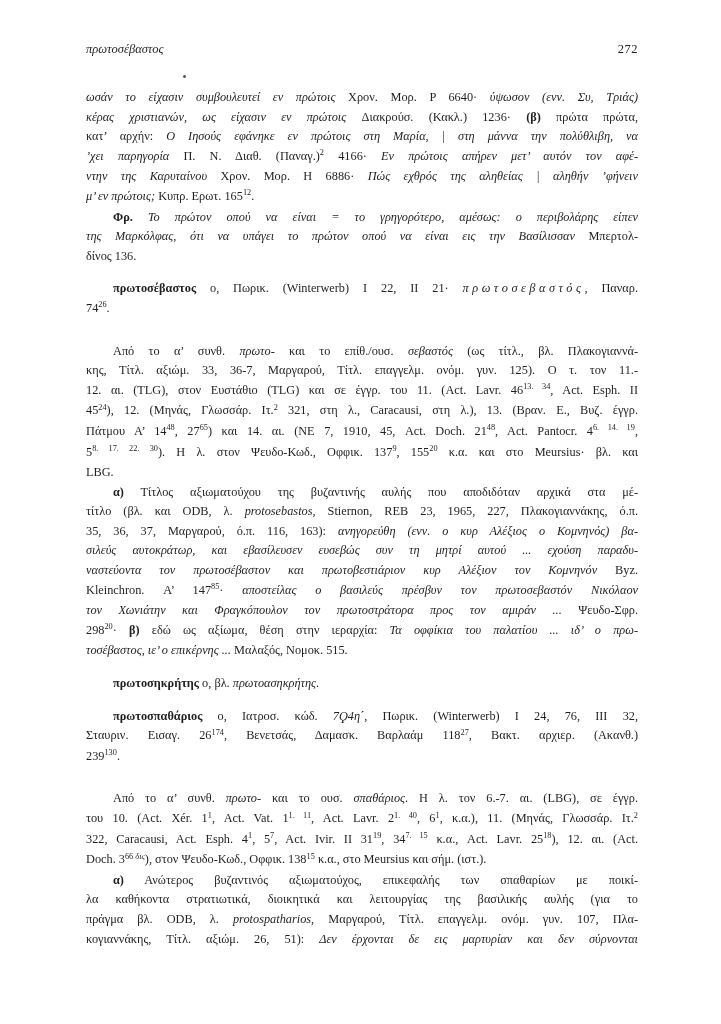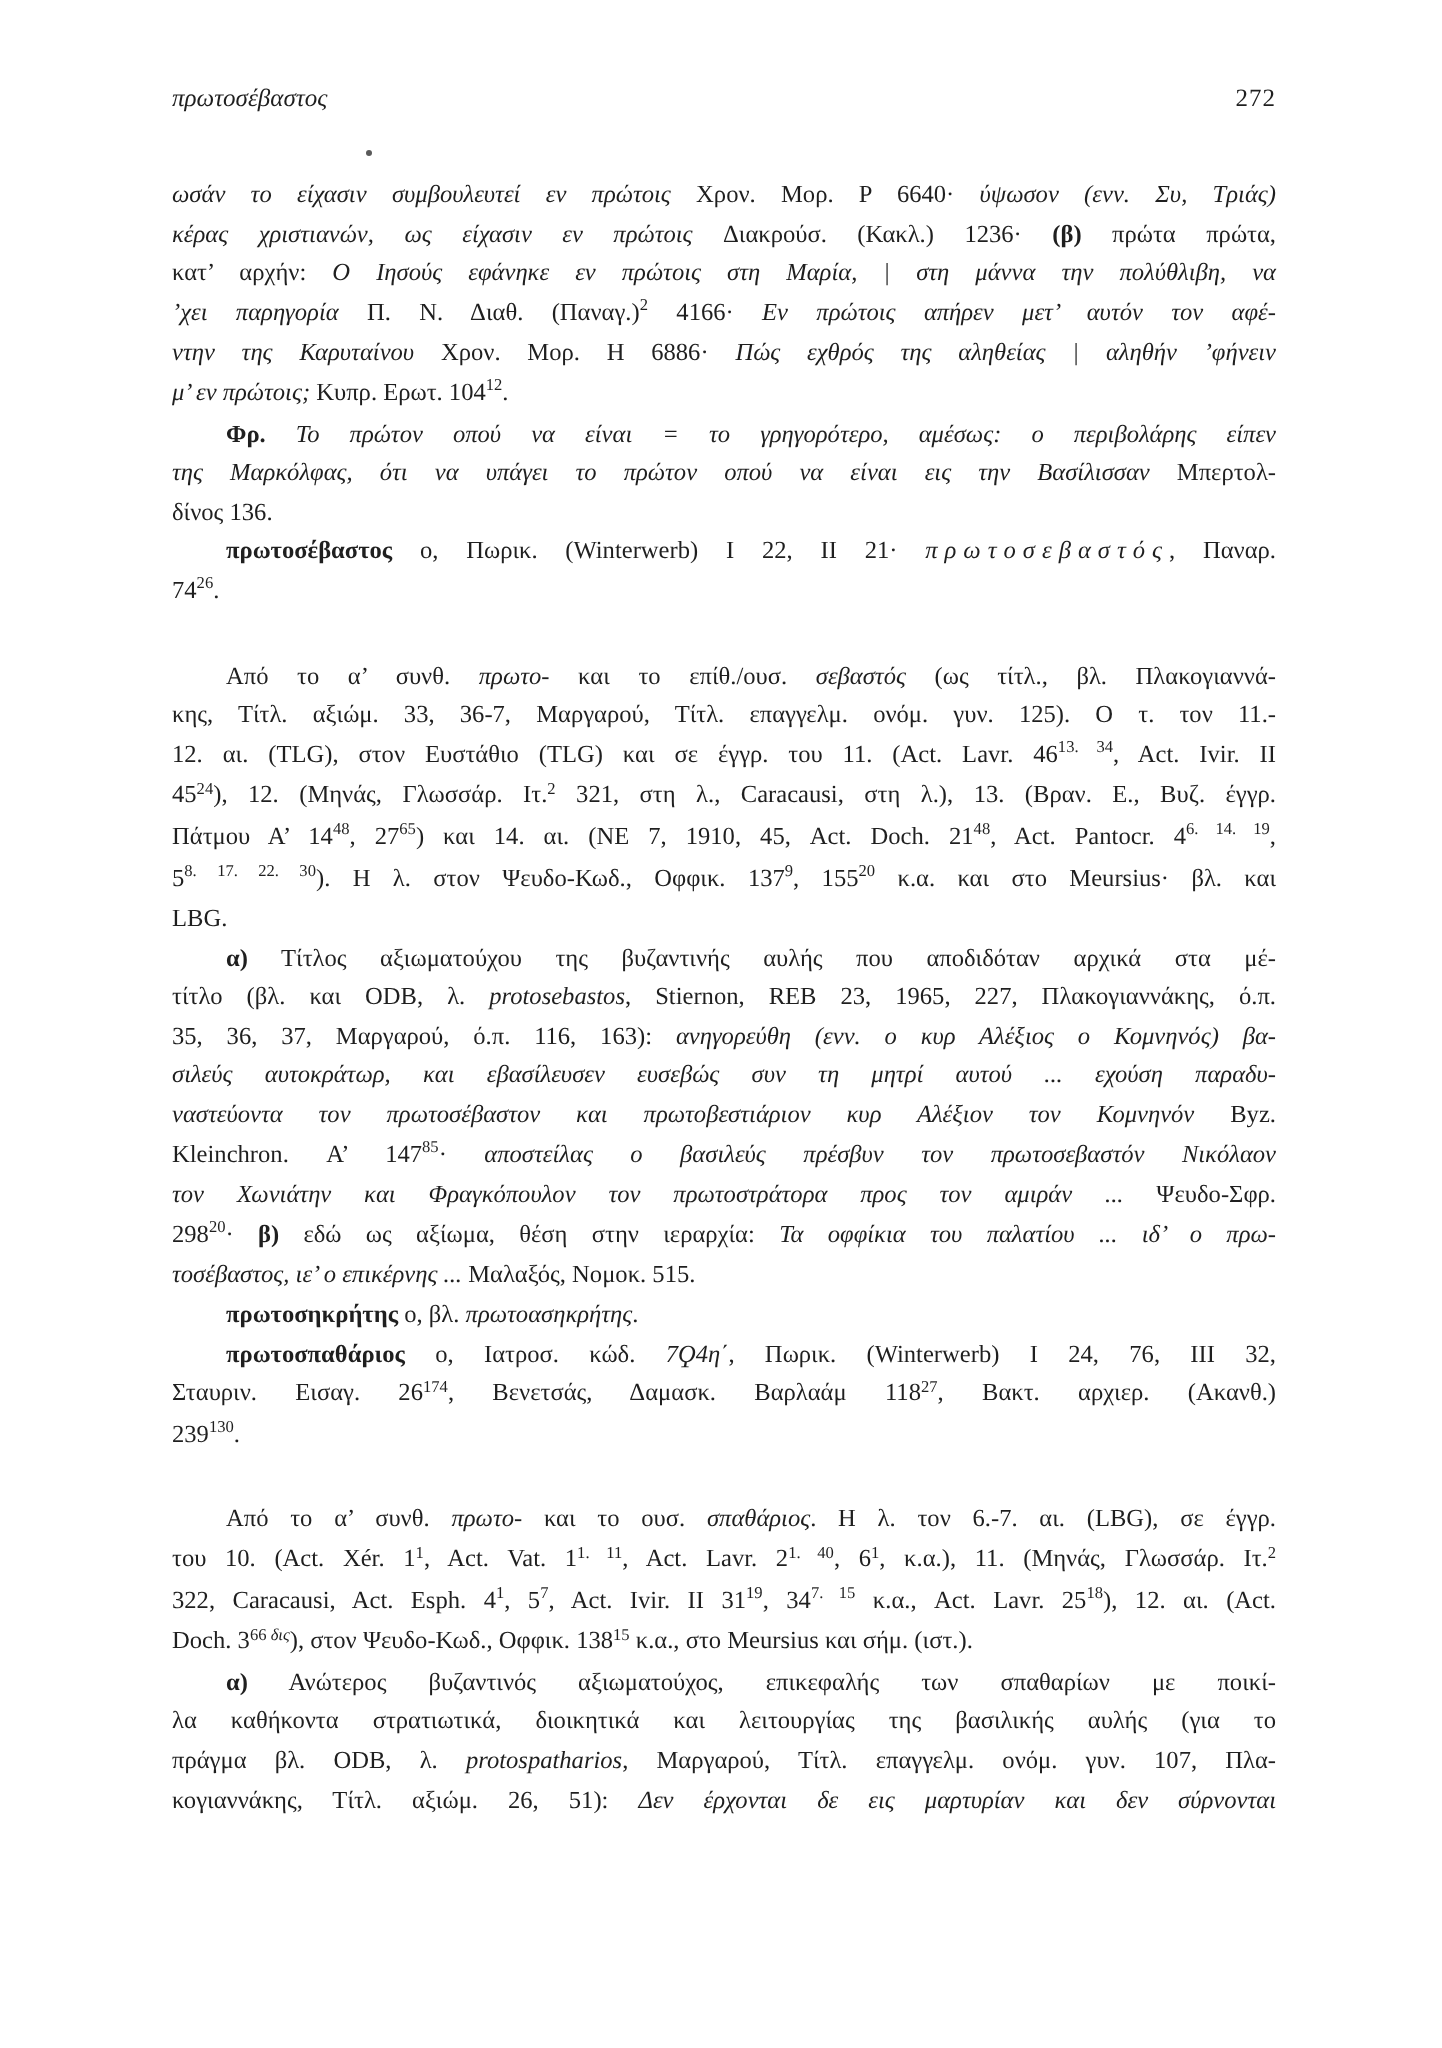--- a/index.html
+++ b/index.html
@@ -20,21 +20,21 @@
   .page-number { font-style:normal; letter-spacing:0.5px;text-align:right; }
   .speck {
     position:absolute; left:183px; top:75px;
     width:3px; height:3px; background:#5a5a5a; border-radius:50%;
   }
   .text-block {
     position:absolute; top:88px; left:86px; width:552px;
     font-size:12.3px; line-height:19.6px;
   }
   .para { margin:0;font-family:Liberation Serif, serif; }
-  .k-entry { }
+  .k-entry { margin-top:13px; }
   .k-etymology { margin-top:22px; }
   .line { text-align:justify; text-align-last:justify; white-space:normal; }
   .line.last { text-align-last:left; }
   .line.indent { padding-left:27px; }
   .s-r { font-style:normal; }
   .s-i { font-style:italic; }
   .s-b { font-weight:bold; }
   .s-sp { font-style:italic; letter-spacing:3.5px; }
   .s-sup { font-size:8.3px; position:relative; top:-4.5px; }
   .s-isup { font-size:8.3px; position:relative; top:-4.5px; font-style:italic; }
@@ -48,35 +48,35 @@
     <span class="page-number">272</span>
   </div>
   <div class="speck"></div>
   <div class="text-block">
       <div class="para k-continuation">
         <div class="line"><span class="s-i">ωσάν το είχασιν συμβουλευτεί εν πρώτοις </span><span class="s-r">Χρον. Μορ. P 6640· </span><span class="s-i">ύψωσον (ενν. Συ, Τριάς)</span></div>
         <div class="line"><span class="s-i">κέρας χριστιανών, ως είχασιν εν πρώτοις </span><span class="s-r">Διακρούσ. (Κακλ.) 1236· </span><span class="s-b">(β)</span><span class="s-r"> πρώτα πρώτα,</span></div>
         <div class="line"><span class="s-r">κατ’ αρχήν: </span><span class="s-i">Ο Ιησούς εφάνηκε εν πρώτοις στη Μαρία, | στη μάννα την πολύθλιβη, να</span></div>
         <div class="line"><span class="s-i">’χει παρηγορία </span><span class="s-r">Π. Ν. Διαθ. (Παναγ.)</span><span class="s-sup">2</span><span class="s-r"> 4166· </span><span class="s-i">Εν πρώτοις απήρεν μετ’ αυτόν τον αφέ-</span></div>
         <div class="line"><span class="s-i">ντην της Καρυταίνου </span><span class="s-r">Χρον. Μορ. Η 6886· </span><span class="s-i">Πώς εχθρός της αληθείας | αληθήν ’φήνειν</span></div>
-        <div class="line last"><span class="s-i">μ’ εν πρώτοις; </span><span class="s-r">Κυπρ. Ερωτ. 104</span><span class="s-sup">12</span><span class="s-r">.</span></div>
+        <div class="line last"><span class="s-i">μ’ εν πρώτοις; </span><span class="s-r">Κυπρ. Ερωτ. 165</span><span class="s-sup">12</span><span class="s-r">.</span></div>
       </div>
       <div class="para k-phrase">
         <div class="line indent"><span class="s-b">Φρ.</span><span class="s-r"> </span><span class="s-i">Το πρώτον οπού να είναι = το γρηγορότερο, αμέσως: ο περιβολάρης είπεν</span></div>
         <div class="line"><span class="s-i">της Μαρκόλφας, ότι να υπάγει το πρώτον οπού να είναι εις την Βασίλισσαν </span><span class="s-r">Μπερτολ-</span></div>
         <div class="line last"><span class="s-r">δίνος 136.</span></div>
       </div>
       <div class="para k-entry">
         <div class="line indent"><span class="s-b">πρωτοσέβαστος</span><span class="s-r"> ο, Πωρικ. (Winterwerb) I 22, II 21· </span><span class="s-sp">πρωτοσεβαστός</span><span class="s-r">, Παναρ.</span></div>
         <div class="line last"><span class="s-r">74</span><span class="s-sup">26</span><span class="s-r">.</span></div>
       </div>
       <div class="para k-etymology">
         <div class="line indent"><span class="s-r">Από το α’ συνθ. </span><span class="s-i">πρωτο-</span><span class="s-r"> και το επίθ./ουσ. </span><span class="s-i">σεβαστός</span><span class="s-r"> (ως τίτλ., βλ. Πλακογιαννά-</span></div>
         <div class="line"><span class="s-r">κης, Τίτλ. αξιώμ. 33, 36-7, Μαργαρού, Τίτλ. επαγγελμ. ονόμ. γυν. 125). Ο τ. τον 11.-</span></div>
-        <div class="line"><span class="s-r">12. αι. (TLG), στον Ευστάθιο (TLG) και σε έγγρ. του 11. (Act. Lavr. 46</span><span class="s-sup">13. 34</span><span class="s-r">, Act. Ivir. II</span></div>
+        <div class="line"><span class="s-r">12. αι. (TLG), στον Ευστάθιο (TLG) και σε έγγρ. του 11. (Act. Lavr. 46</span><span class="s-sup">13. 34</span><span class="s-r">, Act. Esph. II</span></div>
         <div class="line"><span class="s-r">45</span><span class="s-sup">24</span><span class="s-r">), 12. (Μηνάς, Γλωσσάρ. Ιτ.</span><span class="s-sup">2</span><span class="s-r"> 321, στη λ., Caracausi, στη λ.), 13. (Βραν. Ε., Βυζ. έγγρ.</span></div>
         <div class="line"><span class="s-r">Πάτμου Α’ 14</span><span class="s-sup">48</span><span class="s-r">, 27</span><span class="s-sup">65</span><span class="s-r">) και 14. αι. (ΝΕ 7, 1910, 45, Act. Doch. 21</span><span class="s-sup">48</span><span class="s-r">, Act. Pantocr. 4</span><span class="s-sup">6. 14. 19</span><span class="s-r">,</span></div>
         <div class="line"><span class="s-r">5</span><span class="s-sup">8. 17. 22. 30</span><span class="s-r">). Η λ. στον Ψευδο-Κωδ., Οφφικ. 137</span><span class="s-sup">9</span><span class="s-r">, 155</span><span class="s-sup">20</span><span class="s-r"> κ.α. και στο Meursius· βλ. και</span></div>
         <div class="line last"><span class="s-r">LBG.</span></div>
       </div>
       <div class="para k-sense">
         <div class="line indent"><span class="s-b">α)</span><span class="s-r"> Τίτλος αξιωματούχου της βυζαντινής αυλής που αποδιδόταν αρχικά στα μέ-</span></div>
         <div class="line"><span class="s-r">τίτλο (βλ. και ODB, λ. </span><span class="s-i">protosebastos</span><span class="s-r">, Stiernon, REB 23, 1965, 227, Πλακογιαννάκης, ό.π.</span></div>
         <div class="line"><span class="s-r">35, 36, 37, Μαργαρού, ό.π. 116, 163): </span><span class="s-i">ανηγορεύθη (ενν. ο κυρ Αλέξιος ο Κομνηνός) βα-</span></div>
         <div class="line"><span class="s-i">σιλεύς αυτοκράτωρ, και εβασίλευσεν ευσεβώς συν τη μητρί αυτού ... εχούση παραδυ-</span></div>

